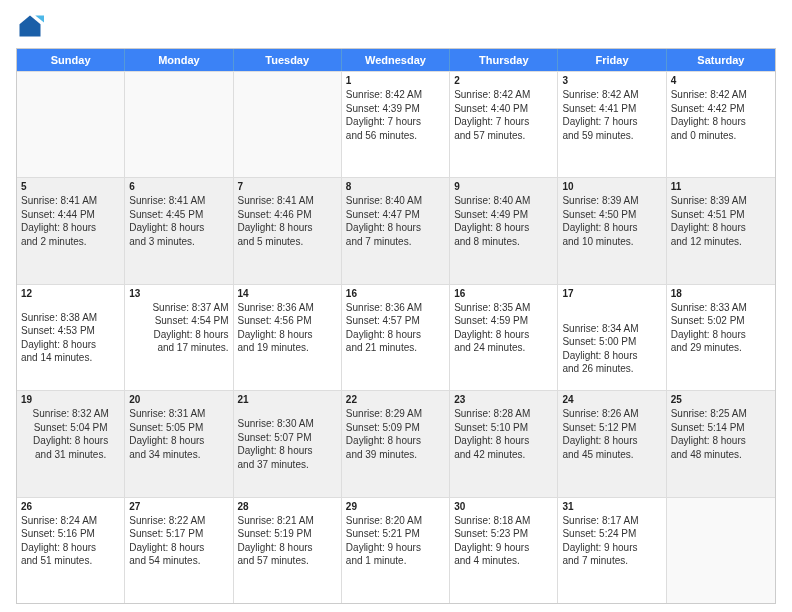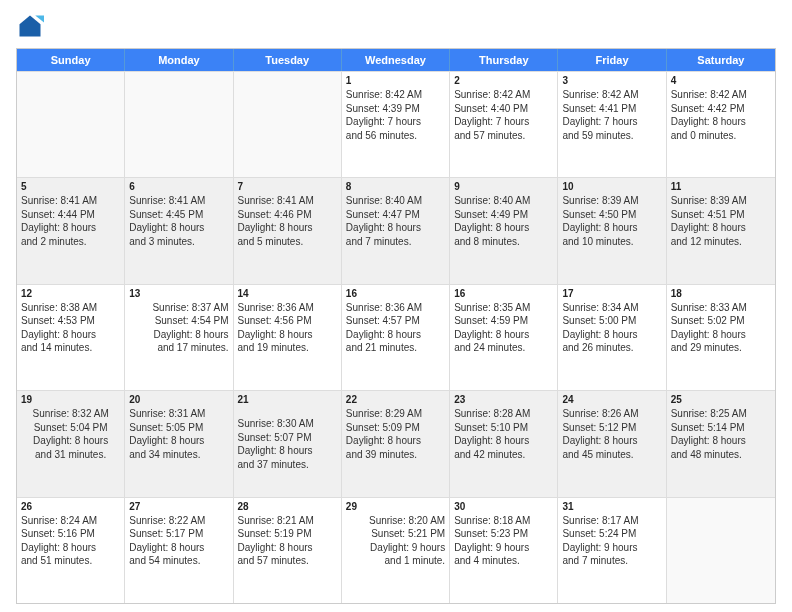--- a/index.html
+++ b/index.html
@@ -223,21 +223,21 @@
             <div class="day-number">11</div>
             <div class="cell-text" style="white-space: pre-line;">Sunrise: 8:39 AM
 Sunset: 4:51 PM
 Daylight: 8 hours
 and 12 minutes.</div>
           </div>
         </div>
         <div class="cal-week">
           <div class="cal-cell">
             <div class="day-number">12</div>
-            <div class="cell-text" style="white-space: pre-line;">Sunrise: 8:38 AM
+            <div class="cell-text" style="white-space: pre-line; margin-top: 10px;">Sunrise: 8:38 AM
 Sunset: 4:53 PM
 Daylight: 8 hours
 and 14 minutes.</div>
           </div>
           <div class="cal-cell">
             <div class="day-number">13</div>
             <div class="cell-text" style="white-space: pre-line; text-align: right;">Sunrise: 8:37 AM
 Sunset: 4:54 PM
 Daylight: 8 hours
 and 17 minutes.</div>
@@ -258,21 +258,21 @@
           </div>
           <div class="cal-cell">
             <div class="day-number">16</div>
             <div class="cell-text" style="white-space: pre-line;">Sunrise: 8:35 AM
 Sunset: 4:59 PM
 Daylight: 8 hours
 and 24 minutes.</div>
           </div>
           <div class="cal-cell">
             <div class="day-number">17</div>
-            <div class="cell-text" style="white-space: pre-line;">Sunrise: 8:34 AM
+            <div class="cell-text" style="white-space: pre-line; margin-top: 21px;">Sunrise: 8:34 AM
 Sunset: 5:00 PM
 Daylight: 8 hours
 and 26 minutes.</div>
           </div>
           <div class="cal-cell">
             <div class="day-number">18</div>
             <div class="cell-text" style="white-space: pre-line;">Sunrise: 8:33 AM
 Sunset: 5:02 PM
 Daylight: 8 hours
 and 29 minutes.</div>
@@ -346,21 +346,21 @@
           </div>
           <div class="cal-cell">
             <div class="day-number">28</div>
             <div class="cell-text" style="white-space: pre-line;">Sunrise: 8:21 AM
 Sunset: 5:19 PM
 Daylight: 8 hours
 and 57 minutes.</div>
           </div>
           <div class="cal-cell">
             <div class="day-number">29</div>
-            <div class="cell-text" style="white-space: pre-line; text-align: right;">Sunrise: 8:20 AM
+            <div class="cell-text" style="white-space: pre-line;">Sunrise: 8:20 AM
 Sunset: 5:21 PM
 Daylight: 9 hours
 and 1 minute.</div>
           </div>
           <div class="cal-cell">
             <div class="day-number">30</div>
             <div class="cell-text" style="white-space: pre-line;">Sunrise: 8:18 AM
 Sunset: 5:23 PM
 Daylight: 9 hours
 and 4 minutes.</div>

